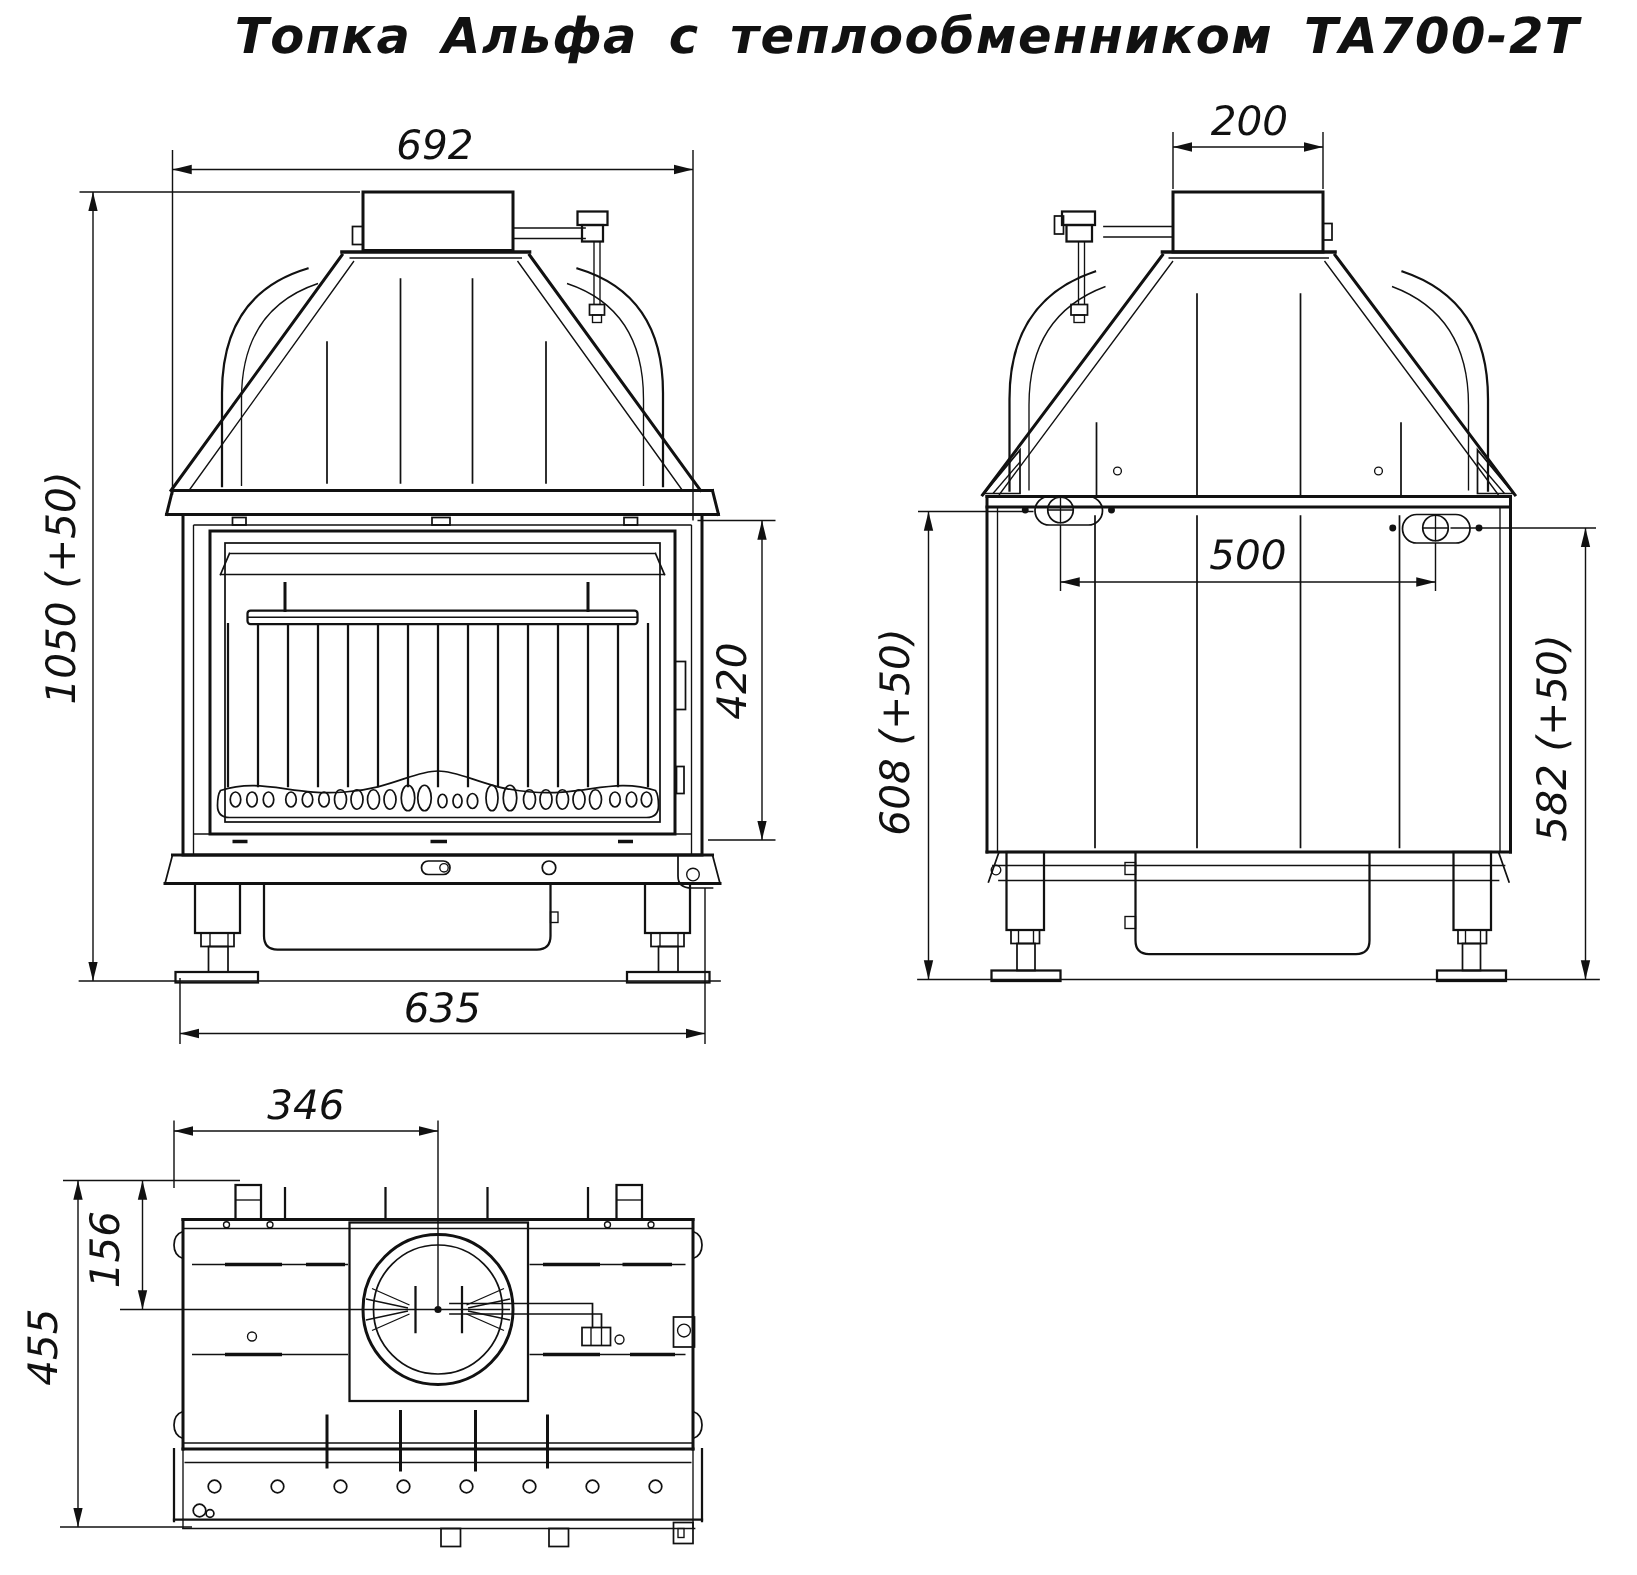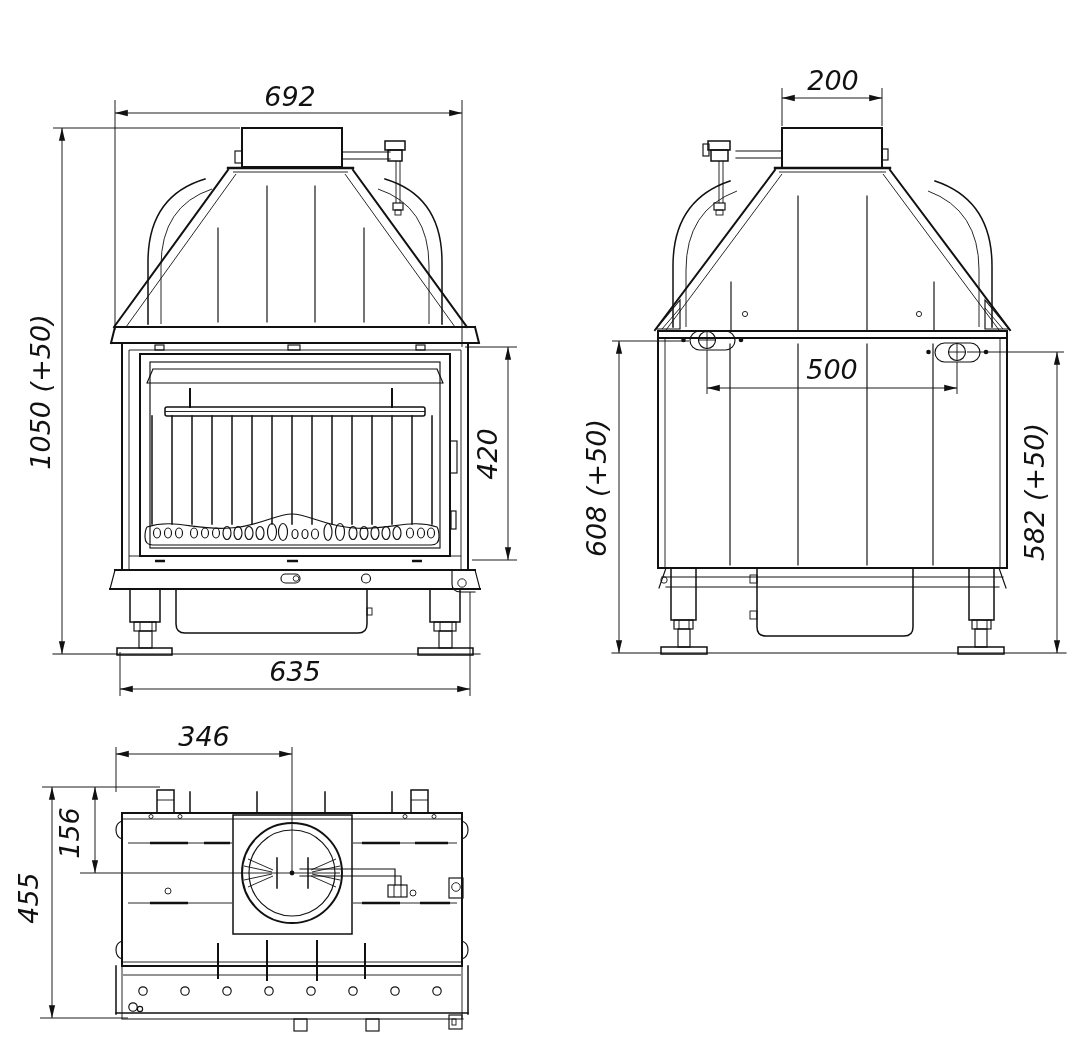--- a/index.html
+++ b/index.html
@@ -17,20 +17,21 @@
   .seg{stroke:#111;stroke-width:2.4;fill:none}
   .dim{stroke:#111;stroke-width:0.95;fill:none}
   .dot{fill:#111;stroke:none}
   .dimtxt{font-family:"DejaVu Sans",sans-serif;font-style:italic;font-size:27px;
           fill:#111;text-anchor:middle}
 </style>
 </head>
 <body>
 
 <div class="sheet">
+  <div class="title">Топка Альфа с теплообменником ТА700-2Т</div>
 
   <svg width="1091" height="1050" viewBox="0 0 1091 1050">
     <defs>
       <marker id="arr" viewBox="0 0 14 8" refX="13.5" refY="4" markerWidth="14" markerHeight="8" orient="auto-start-reverse">
         <path d="M13.5,4 L0,0.7 L0,7.3 Z" fill="#111"></path>
       </marker>
     </defs>
 
     <g>
 

